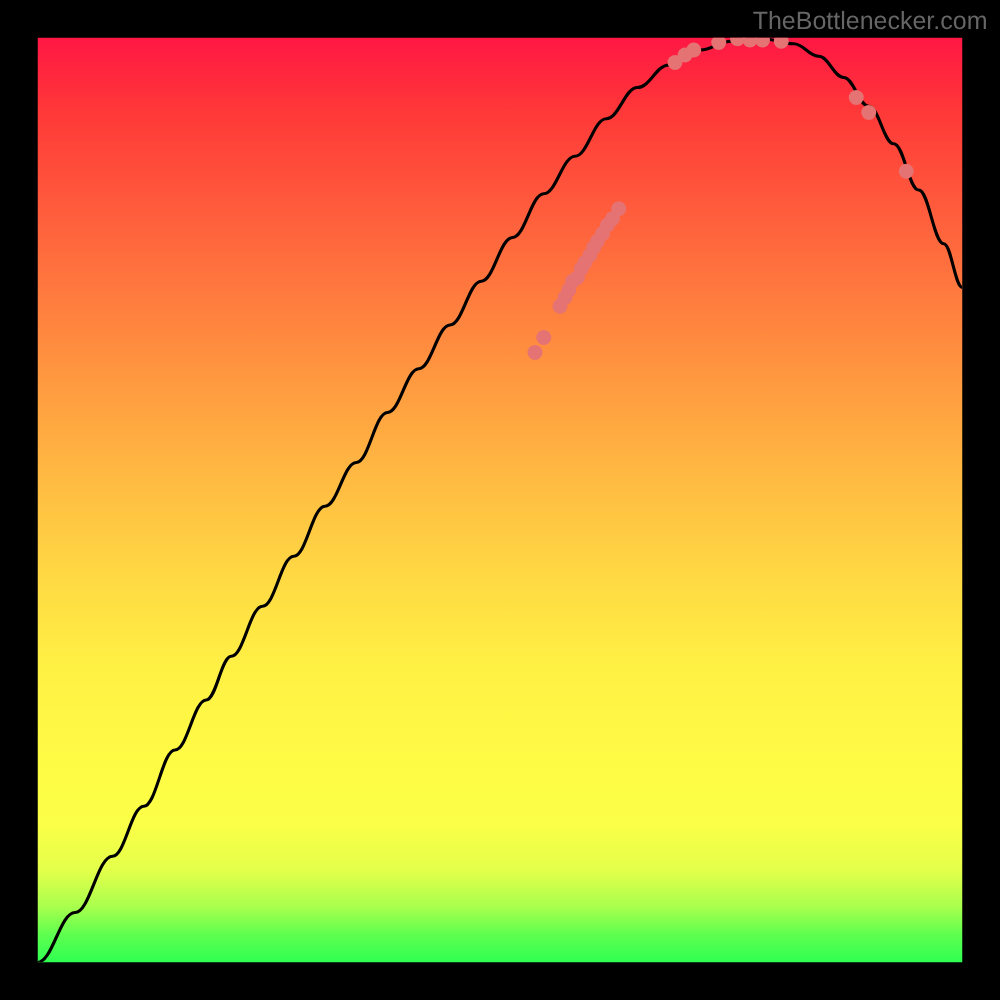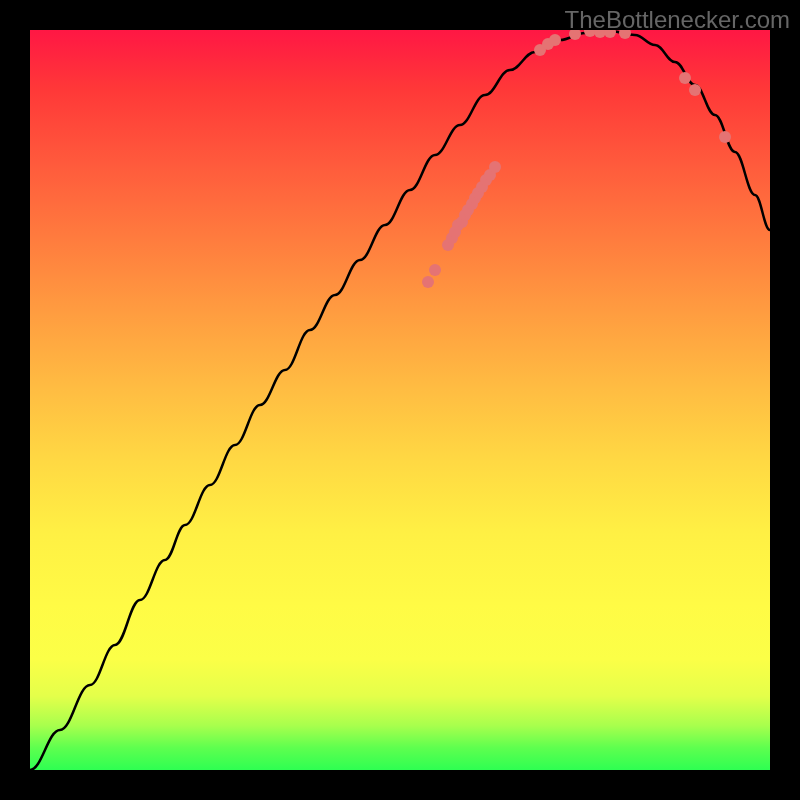--- a/index.html
+++ b/index.html
@@ -12,21 +12,21 @@
       height: 800px;
       background: #000;
       position: relative;
       font-family: Arial, sans-serif;
     }
     .watermark {
       position: absolute;
       top: 6px;
       right: 10px;
       color: #666;
-      font-size: 24px;
+      font-size: 20px;
       font-weight: 500;
       z-index: 10;
     }
     .chart-container {
       position: absolute;
       top: 30px;
       left: 30px;
       width: 740px;
       height: 740px;
       overflow: hidden;

